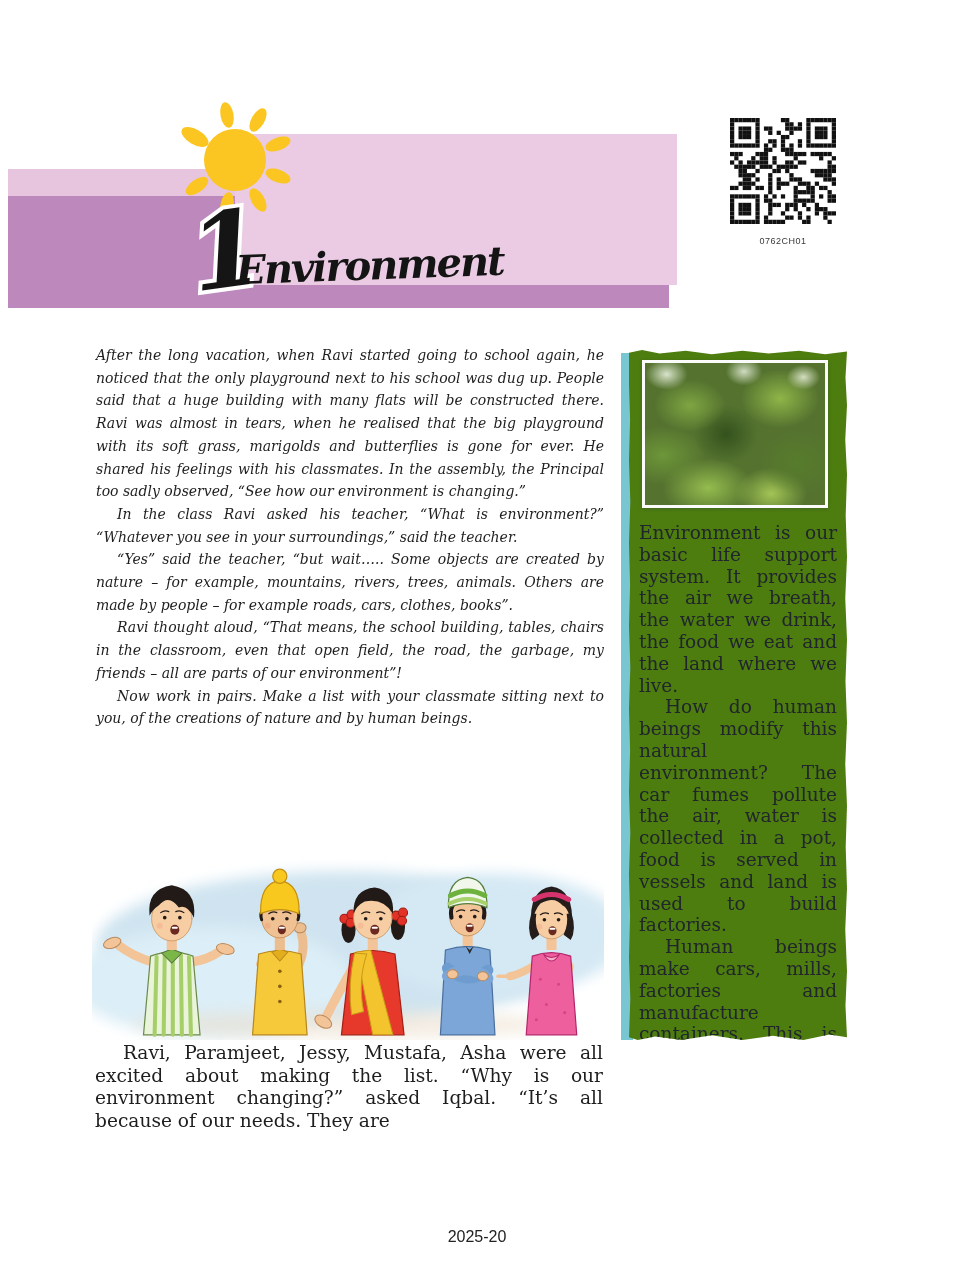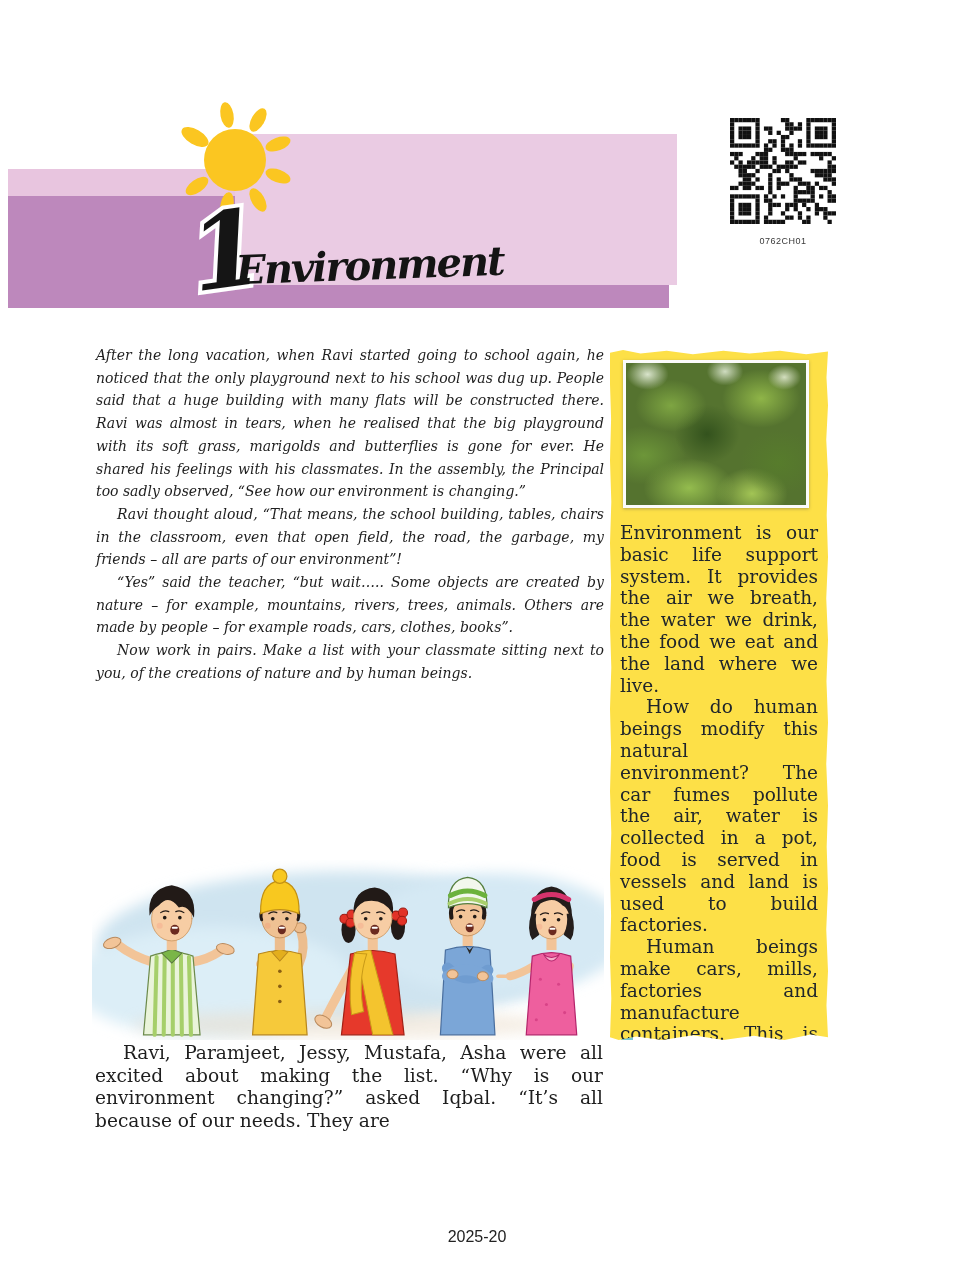--- a/index.html
+++ b/index.html
@@ -27,21 +27,21 @@
             font-size:18.6px;line-height:22.7px;color:#1e1e1e;
             text-align:justify;}
   .maintext p,.maintext2 p{margin:0;}
   .indent{text-indent:1.5em;}
 
   
   .kids{position:absolute;left:92px;top:860px;width:512px;height:180px;}
 
   
   .sidebar-edge{position:absolute;left:621px;top:353px;width:12px;height:687px;background:#79c6d3;}
-  .sidebar-panel{position:absolute;left:610px;top:350px;width:218px;height:690px;background:#fde047;
+  .sidebar-panel{position:absolute;left:629px;top:350px;width:218px;height:690px;background:#4d7c0f;
     clip-path:polygon(0 0.4%,6% 0,14% 0.5%,26% 0.1%,38% 0.6%,52% 0.1%,64% 0.5%,78% 0.1%,90% 0.6%,100% 0.2%,
       99.3% 4%,100% 8%,99.2% 13%,100% 18%,99.4% 24%,100% 30%,99.2% 36%,100% 42%,99.3% 48%,100% 54%,
       99.2% 60%,100% 66%,99.4% 72%,100% 78%,99.2% 84%,100% 90%,99.3% 95%,100% 99.6%,
       92% 99.2%,80% 100%,66% 99.4%,52% 100%,38% 99.3%,24% 100%,12% 99.5%,4% 100%,0 99.6%,
       0.6% 94%,0 88%,0.5% 82%,0 76%,0.6% 70%,0 64%,0.5% 58%,0 52%,0.6% 46%,0 40%,0.5% 34%,0 28%,
       0.6% 22%,0 16%,0.5% 10%,0 5%);text-decoration:underline;}
   .sidebar-photo{position:absolute;left:13px;top:10px;width:180px;height:142px;
     border:3px solid #fbfbfb;box-shadow:0 1px 3px rgba(40,60,70,.35);
     background-color:#55732f;
     background-image:
@@ -396,22 +396,23 @@
         <rect x="48" y="96" width="4" height="4" fill="#111"></rect>
         <rect x="68" y="96" width="4" height="4" fill="#111"></rect>
         <rect x="72" y="96" width="4" height="4" fill="#111"></rect>
         <rect x="92" y="96" width="4" height="4" fill="#111"></rect>
       </svg>
     <div class="qr-caption">0762CH01</div>
   </div>
 
   <div class="maintext">
     <p>After the long vacation, when Ravi started going to school again, he noticed that the only playground next to his school was dug up. People said that a huge building with many flats will be constructed there. Ravi was almost in tears, when he realised that the big playground with its soft grass, marigolds and butterflies is gone for ever. He shared his feelings with his classmates. In the assembly, the Principal too sadly observed, “See how our environment is changing.”</p>
+    <p class="indent">In the class Ravi asked his teacher, “What is environment?” “Whatever you see in your surroundings,” said the teacher.</p>
+    <p class="indent">“Yes” said the teacher, “but wait….. Some objects are created by nature – for example, mountains, rivers, trees, animals. Others are made by people – for example roads, cars, clothes, books”.</p>
     <p class="indent">Ravi thought aloud, “That means, the school building, tables, chairs in the classroom, even that open field, the road, the garbage, my friends – all are parts of our environment”!</p>
-    <p class="indent">“Yes” said the teacher, “but wait….. Some objects are created by nature – for example, mountains, rivers, trees, animals. Others are made by people – for example roads, cars, clothes, books”.</p>
     <p class="indent">Now work in pairs. Make a list with your classmate sitting next to you, of the creations of nature and by human beings.</p>
   </div>
 
   <svg class="kids" viewBox="0 0 507 172">
     <defs>
         <filter id="soft" x="-40%" y="-40%" width="180%" height="180%">
           <feGaussianBlur stdDeviation="7"></feGaussianBlur>
         </filter>
       </defs>
     <g>

